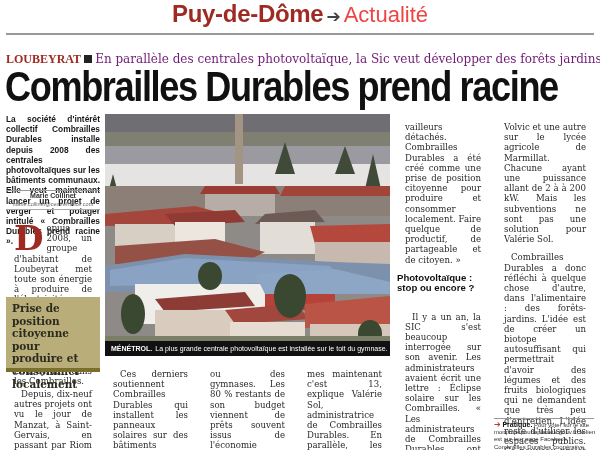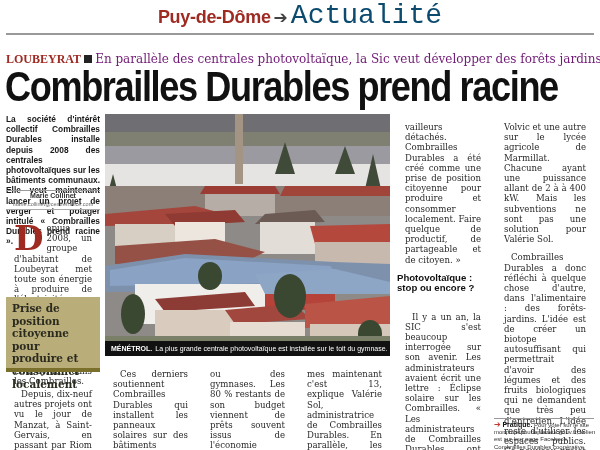--- a/index.html
+++ b/index.html
@@ -1,22 +1,22 @@
 <!DOCTYPE html>
 <html><head>
 <meta charset="utf-8">
 <style>
   * { margin:0; padding:0; box-sizing:border-box; }
   html, body { width:600px; height:450px; overflow:hidden; background:#fff; }
   body { position:relative; font-family:"DejaVu Serif", serif; color:#222; }
 
   .masthead { position:absolute; left:0; top:0; width:600px; height:36px; text-align:center; }
-  .masthead .sec { font-family:"Liberation Sans", sans-serif; font-weight:bold; font-size:18px; color:#9e2a22; letter-spacing:-0.3px; }
+  .masthead .sec { font-family:"Liberation Sans", sans-serif; font-weight:bold; font-size:24px; color:#9e2a22; letter-spacing:-0.3px; }
   .masthead .arrow { font-family:"DejaVu Sans", sans-serif; font-size:17px; color:#444; margin:0 3px; }
-  .masthead .sub { font-family:Liberation Mono, monospace; font-size:28px; color:#0c4a6e; }
+  .masthead .sub { font-family:Liberation Sans, sans-serif; font-size:22px; color:#ef4444; }
   .masthead-rule { position:absolute; left:6px; top:33px; width:588px; height:2px; background:#999; }
 
   .kicker { position:absolute; left:6px; top:52px; white-space:nowrap; font-size:12.5px; line-height:14px; }
   .kicker .place { font-family:Liberation Serif, serif; font-weight:bold; color:#9e2a22; font-size:12px; }
   .kicker .sq { display:inline-block; width:8px; height:8px; background:#222; margin:0 3px 0 3px; vertical-align:0px; }
   .kicker .txt { font-family:"DejaVu Serif", serif; font-size:12px; color:#701a75; }
 
   .headline { position:absolute; left:5px; top:64px; font-family:"Liberation Sans", sans-serif; font-weight:bold; font-size:42px; line-height:46px; color:#111; letter-spacing:-1.6px; transform:scaleX(0.86); transform-origin:left top; white-space:nowrap; }
 
   .col { position:absolute; font-size:8.6px; line-height:10.2px; text-align:justify; color:#2a2a2a; }
@@ -138,21 +138,21 @@
   <p class="noind">mes maintenant c'est 13, explique Valérie Sol, administratrice de Combrailles Durables. En parallèle, les énergies renouvelables coûtent de plus en plus cher à produire. Nous voulons installer des panneaux européens par des entreprises locales qui</p>
 </div>
 
 <div class="col" style="left:397px; top:114px; width:92px;">
   <p class="noind">vailleurs détachés. Combrailles Durables a été créé comme une prise de position citoyenne pour produire et consommer localement. Faire quelque de productif, de partageable et de citoyen. »</p>
   <div class="subhead">Photovoltaïque : stop ou encore ?</div>
   <p>Il y a un an, la SIC s'est beaucoup interrogée sur son avenir. Les administrateurs avaient écrit une lettre : Éclipse solaire sur les Combrailles. « Les administrateurs de Combrailles Durables ont décidé d'arrêter d'essayer. En effet cela fait plusieurs mois que chaque modélisation d'installation photovoltaïque de petite surface se solde par la même conclusion : pas de modèle économique suffisant pour l'éclosion de nouveaux projets. » Mais grâce à une subvention de la région Auvergne-Rhône-Alpes et un tarif de rachat renégocié avec Enecoop (une SIC qui fournit de l'énergie renouvelable), quatre centrales sont en cours d'installation à Saint-Pardoux sur le bâtiment des services techniques, à Saint-Gervais sur la nouvelle salle des fêtes,</p>
 </div>
 
 <div class="col" style="left:496px; top:114px; width:98px;">
-  <p class="noind">Volvic et une autre sur le lycée agricole de Marmillat. Chacune ayant une puissance allant de 2 à à 400 kW. Mais les subventions ne sont pas une solution pour Valérie Sol.</p>
+  <p class="noind">Volvic et une autre sur le lycée agricole de Marmillat. Chacune ayant une puissance allant de 2 à à 200 kW. Mais les subventions ne sont pas une solution pour Valérie Sol.</p>
   <p>Combrailles Durables a donc réfléchi à quelque chose d'autre, dans l'alimentaire : des forêts-jardins. L'idée est de créer un biotope autosuffisant qui permettrait d'avoir des légumes et des fruits biologiques qui ne demandent que très peu d'entretien. L'idée reste d'utiliser les espaces publics. Ce nouveau projet intitulé « Combrailles Durables prend racine » verra d'abord le jour à Loubeyrat, peut-être en lien avec la cantine. Il pourrait ensuite être porté dans d'autres communes afin de mailler le territoire.</p>
 
 </div>
 
 <div class="prat-rule"></div>
 <div class="pratique">
   <span class="arr">➔</span>
   <b>Pratique.</b>
   <span>Pour voter sur le site monprojetpourlaplanete.gouv.fr, le lien est sur leur page Facebook : Combrailles Durables coopérative</span>
 </div>

